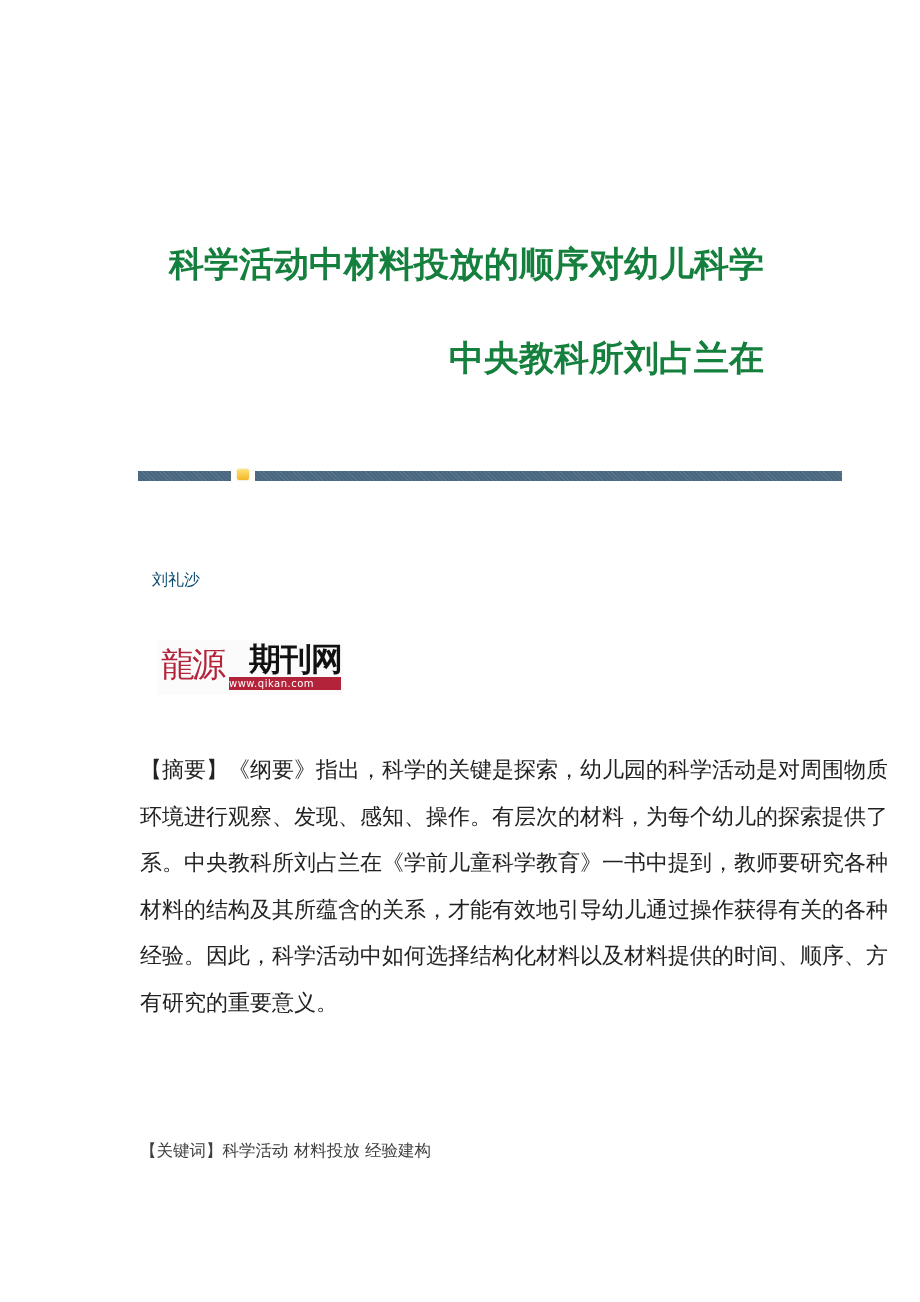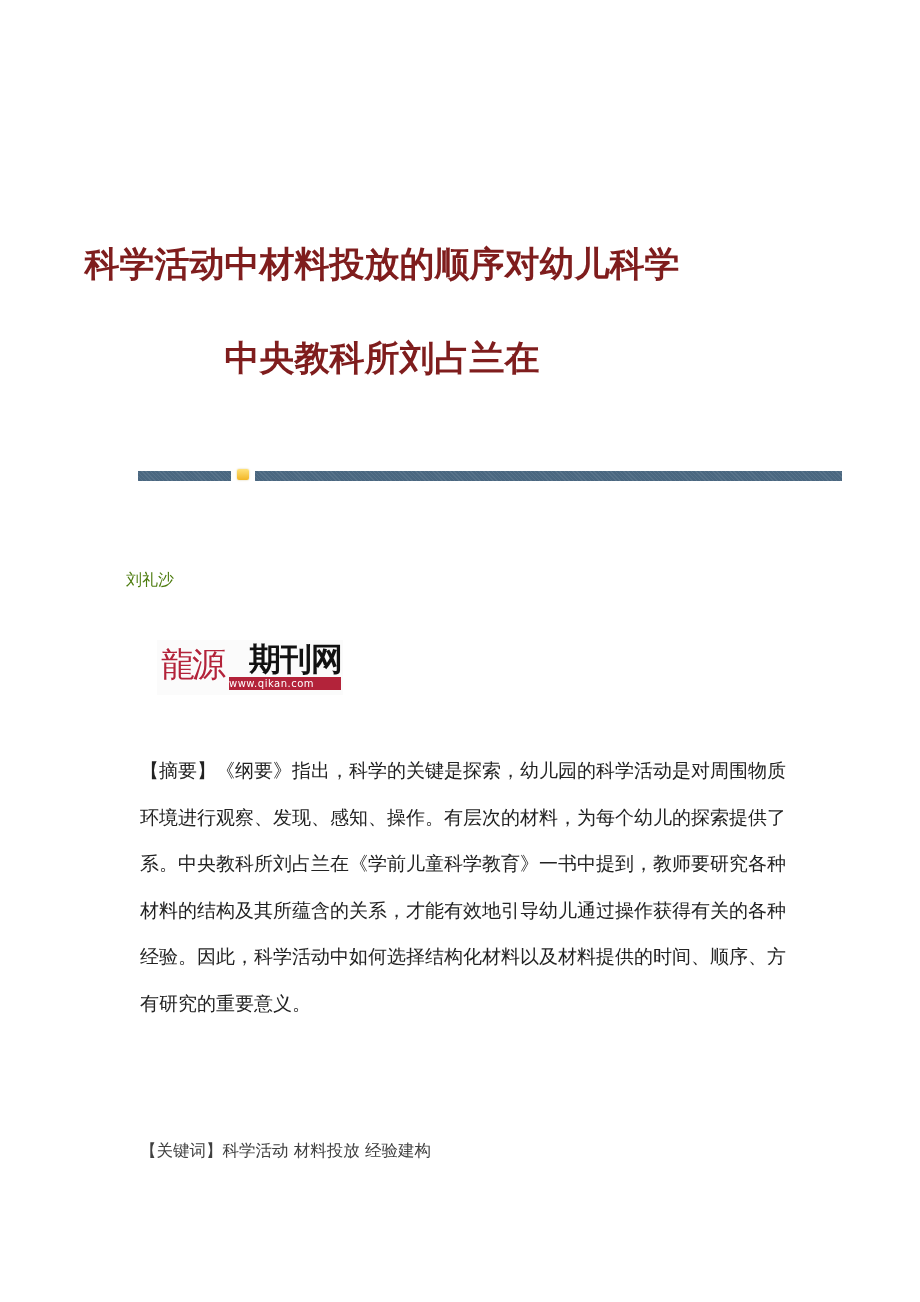--- a/index.html
+++ b/index.html
@@ -12,25 +12,25 @@
       height: 1302px;
       position: relative;
       overflow: hidden;
       font-family: "DejaVu Serif", "Liberation Serif", serif;
       color: #222222;
     }
     .title {
       position: absolute;
       left: 0;
       width: 764px;
-      text-align: center;
+      text-align: right;
       font-family: "DejaVu Sans", "Liberation Sans", sans-serif;
       font-size: 35px;
       font-weight: bold;
-      color: #7f1d1d;
+      color: #15803d;
       letter-spacing: 0px;
       white-space: nowrap;
     }
     .title.line1 { top: 218px; }
     .title.line2 { top: 312px; }
 
     .divider {
       position: absolute;
       top: 471px;
       left: 138px;
@@ -62,24 +62,24 @@
       width: 12px;
       height: 11px;
       background: linear-gradient(#ffe27a, #f2b626);
       border-radius: 2px;
       box-shadow: 0 0 2px #d9c89a;
     }
 
     .author {
       position: absolute;
       top: 570px;
-      left: 126px;
+      left: 152px;
       font-family: "DejaVu Sans", "Liberation Sans", sans-serif;
       font-size: 16px;
-      color: #4d7c0f;
+      color: #0c4a6e;
     }
 
     .logo {
       position: absolute;
       top: 640px;
       left: 157px;
       width: 186px;
       height: 55px;
       background: #fbfbfb;
     }
@@ -118,21 +118,21 @@
       text-align: left;
       letter-spacing: 0.5px;
     }
 
     .abstract {
       position: absolute;
       top: 747px;
       left: 140px;
       width: 640px;
       font-family: "DejaVu Sans", "Liberation Sans", sans-serif;
-      font-size: 19px;
+      font-size: 22px;
       line-height: 46.5px;
       color: #222222;
     }
     .abstract .line {
       display: block;
       white-space: nowrap;
       height: 46.5px;
     }
 
     .keywords {

